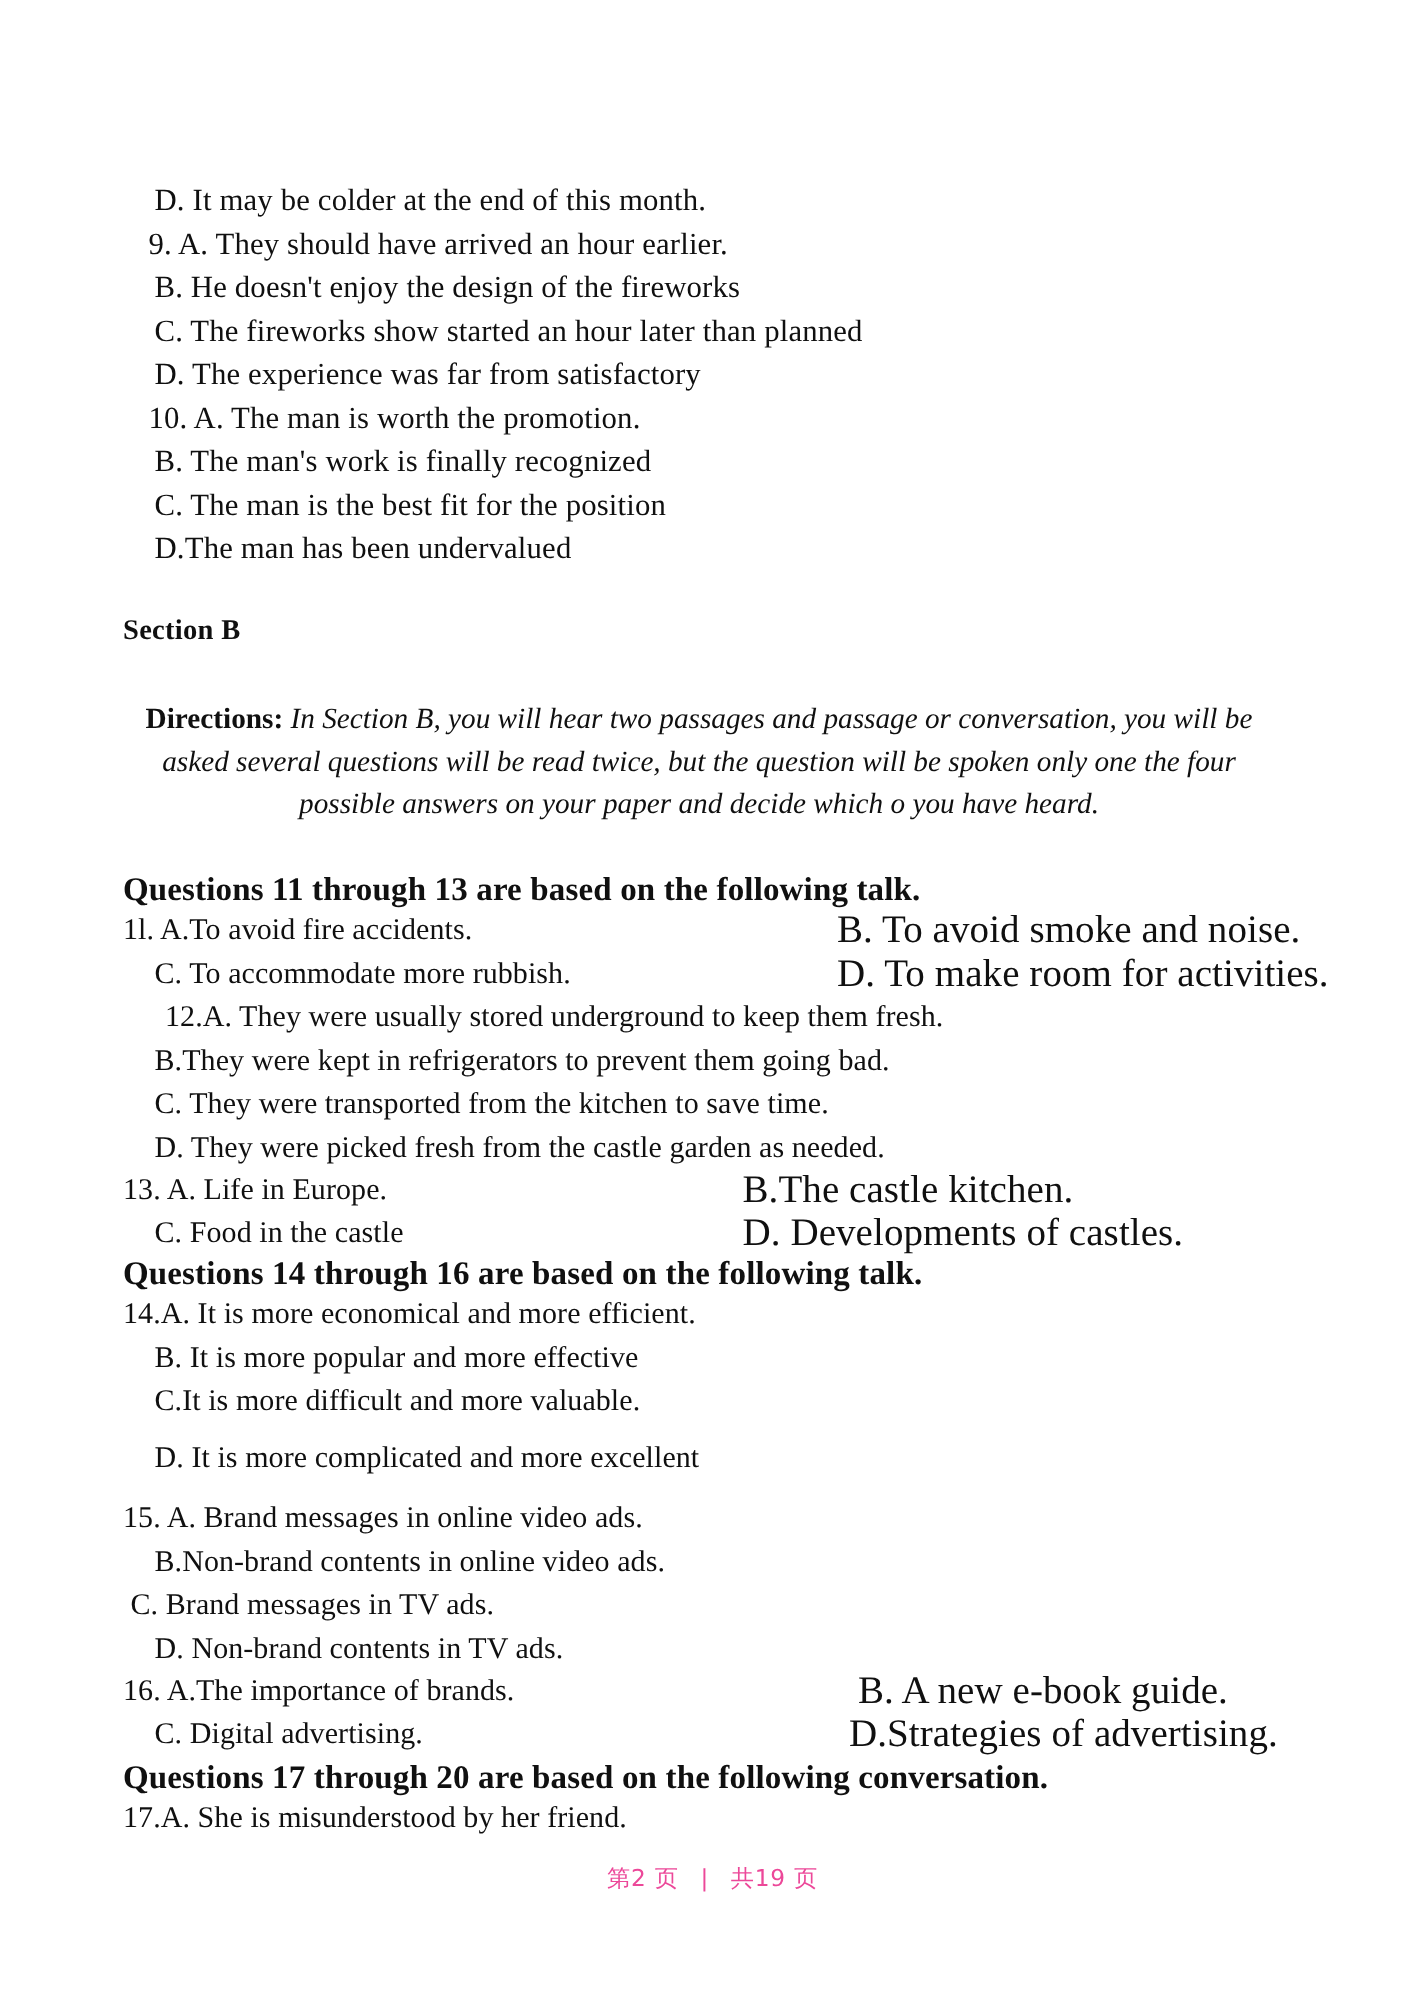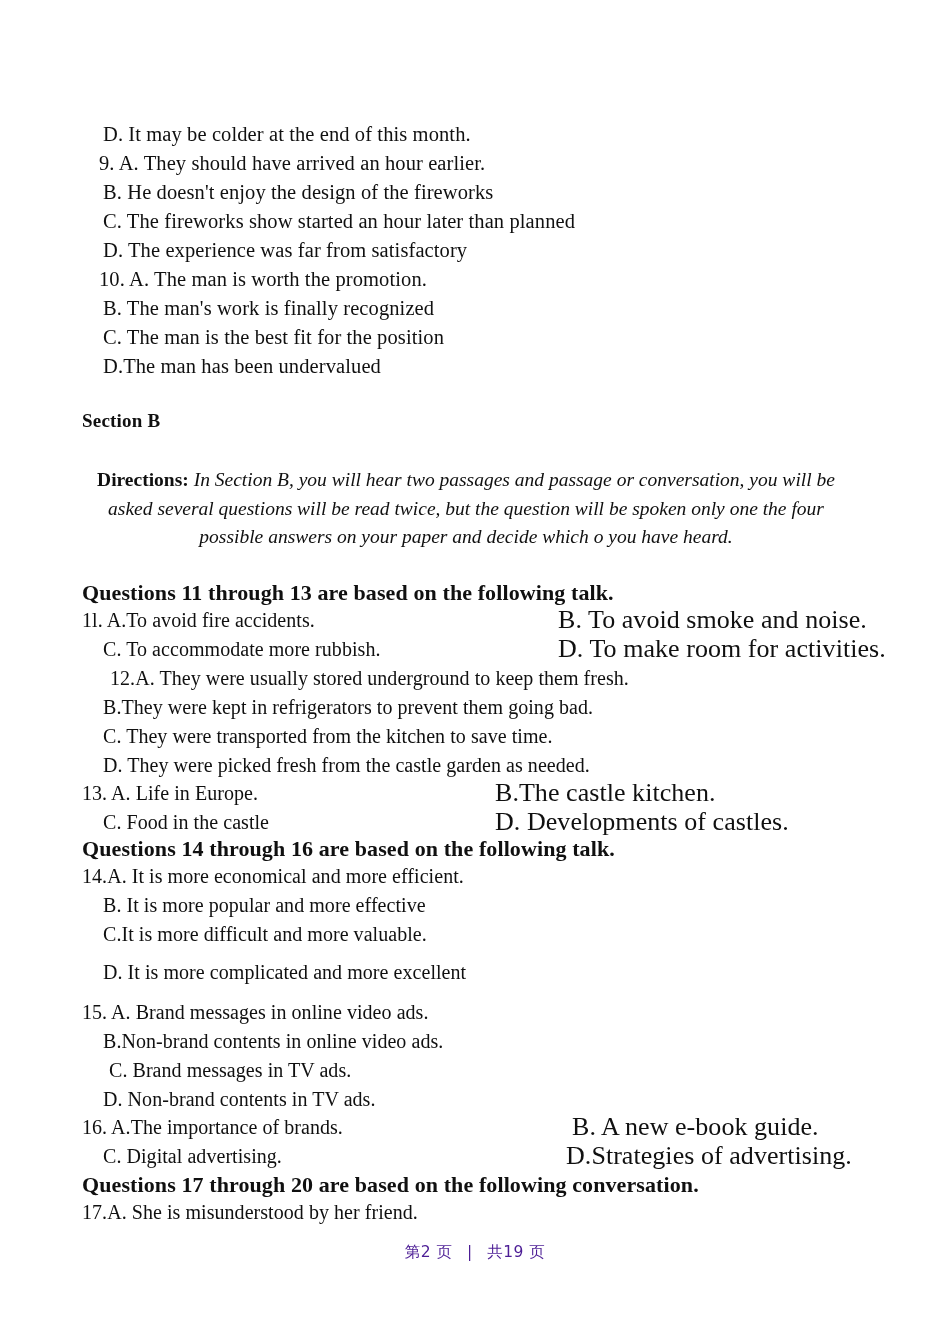--- a/index.html
+++ b/index.html
@@ -104,21 +104,21 @@
   }
 
   
   .footer {
     position: absolute;
     left: 0;
     top: 1242px;
     width: 950px;
     text-align: center;
     font-size: 15.5px;
-    color: #4c1d95;
+    color: #ec4899;
     font-family: "DejaVu Sans", "Liberation Sans", sans-serif;
     letter-spacing: 0.5px;
   }
   .footer .sep {
     display: inline-block;
     padding: 0 9px;
   }
 </style>
 </head>
 <body>
@@ -181,21 +181,21 @@
 
   <div class="qhead" style="top:836px;">Questions 14 through 16 are based on the following talk.</div>
 
   <div class="orow" style="left:82px;  top:864px;">14.A. It is more economical and more efficient.</div>
   <div class="orow" style="left:103px; top:893px;">B. It is more popular and more effective</div>
   <div class="orow" style="left:103px; top:922px;">C.It is more difficult and more valuable.</div>
   <div class="orow" style="left:103px; top:960px;">D. It is more complicated and more excellent</div>
 
   <div class="orow" style="left:82px;  top:1000px;">15. A. Brand messages in online video ads.</div>
   <div class="orow" style="left:103px; top:1029px;">B.Non-brand contents in online video ads.</div>
-  <div class="orow" style="left:109px; top:1058px;">C. Brand messages in TV ads.</div>
+  <div class="orow" style="left:87px; top:1058px;">C. Brand messages in TV ads.</div>
   <div class="orow" style="left:103px; top:1087px;">D. Non-brand contents in TV ads.</div>
 
   <div class="orow" style="left:82px;  top:1115px;">16. A.The importance of brands.</div>
   <div class="col-right" style="left:572px; top:1115px;">B. A new e-book guide.</div>
   <div class="orow" style="left:103px; top:1144px;">C. Digital advertising.</div>
   <div class="col-right" style="left:566px; top:1144px;">D.Strategies of advertising.</div>
 
   <div class="qhead" style="top:1172px;">Questions 17 through 20 are based on the following conversation.</div>
   <div class="orow" style="left:82px; top:1200px;">17.A. She is misunderstood by her friend.</div>
 

